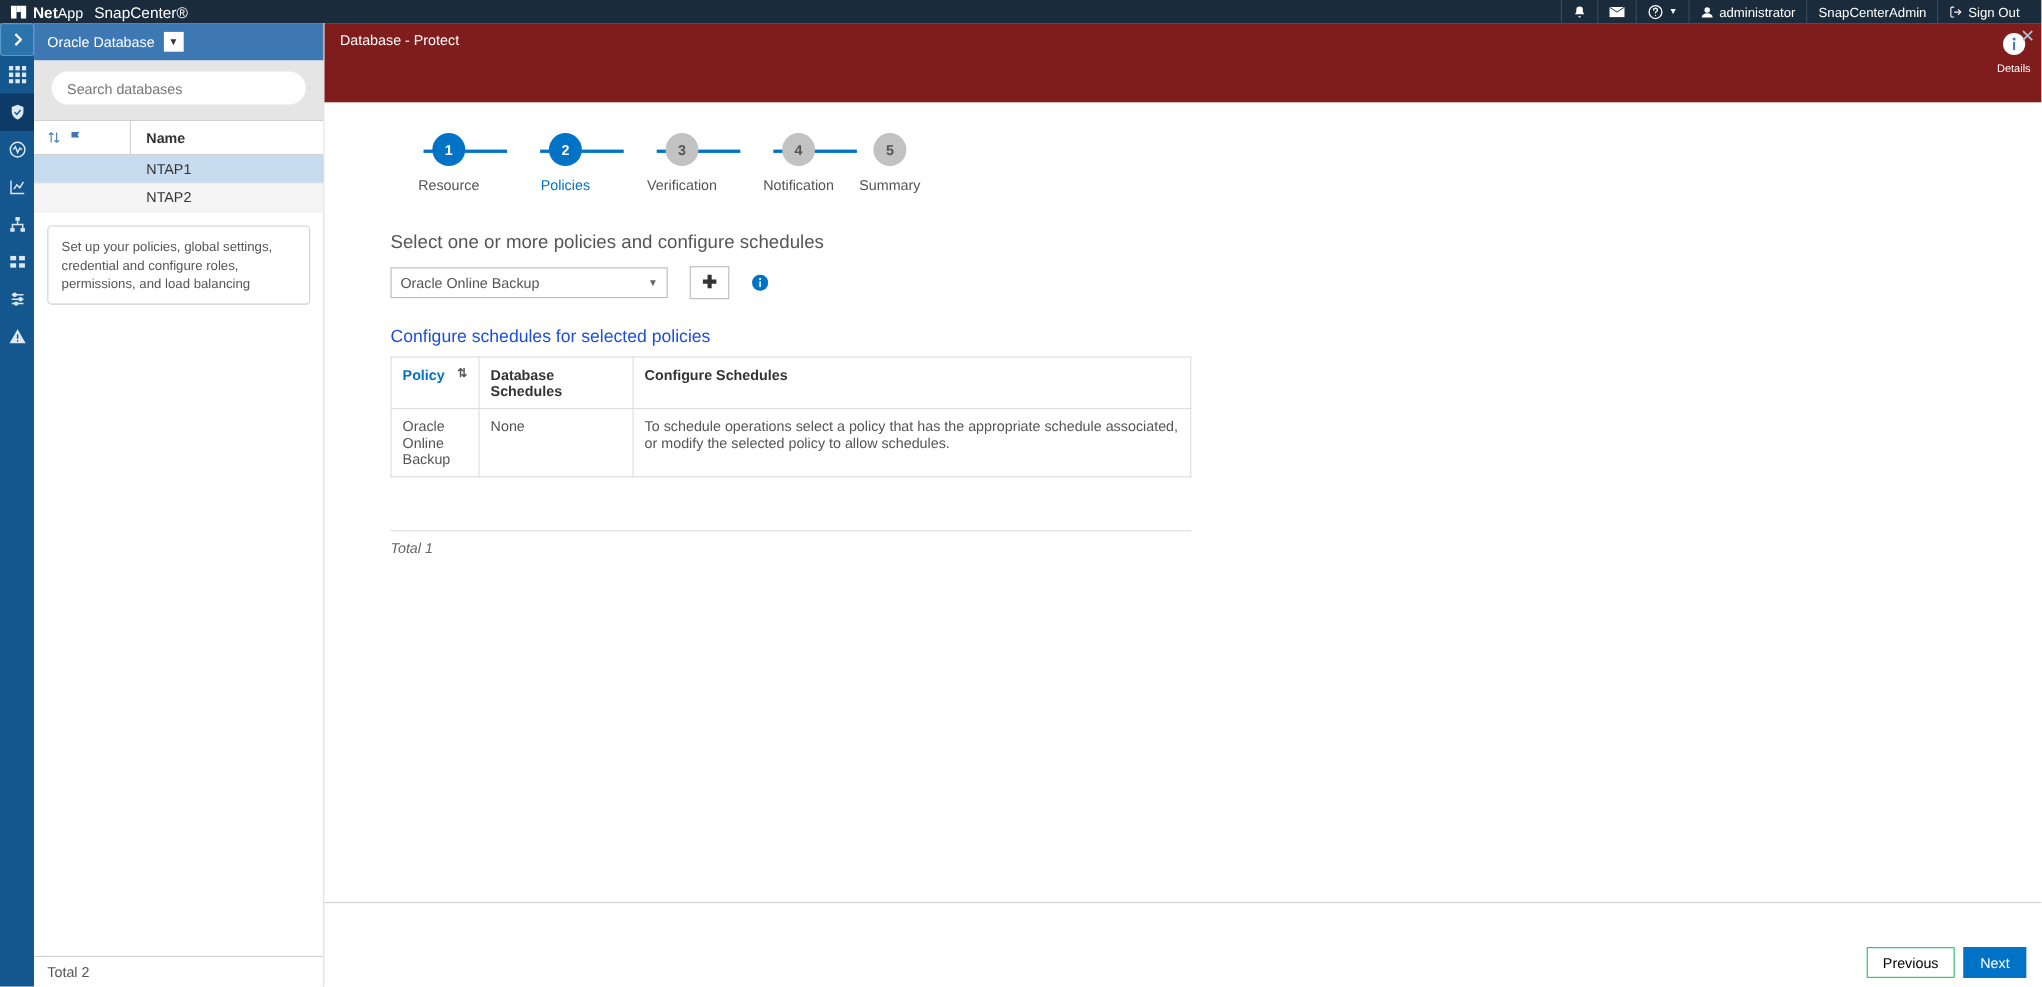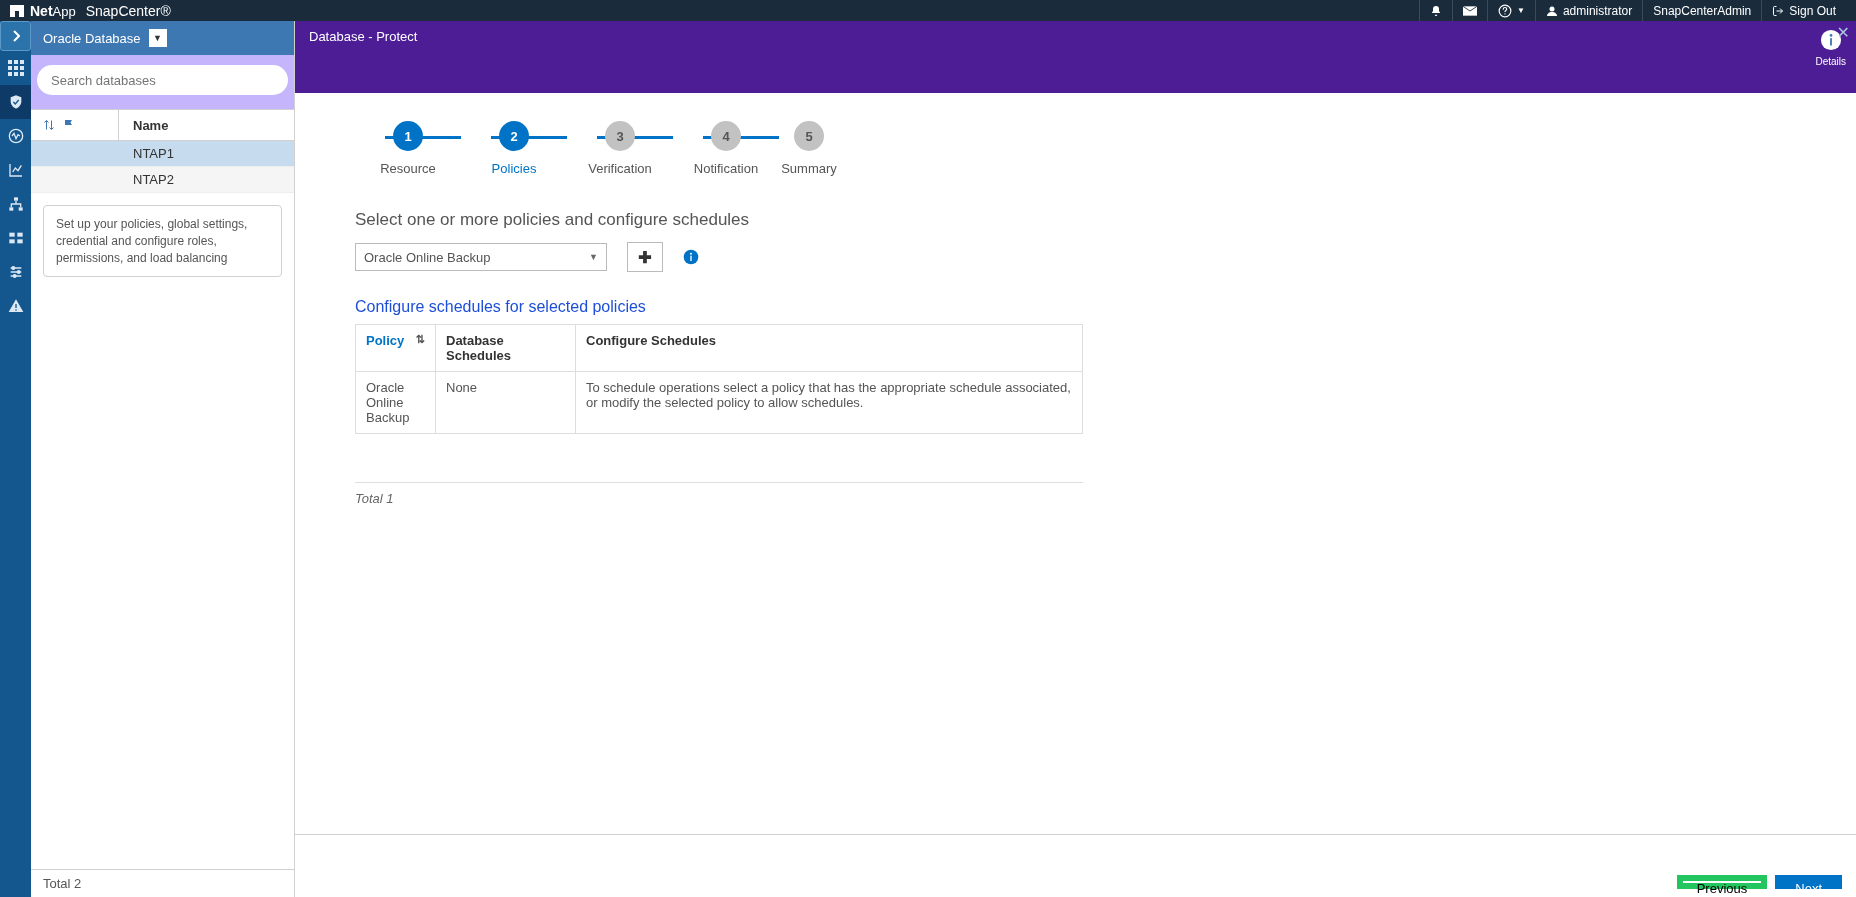--- a/index.html
+++ b/index.html
@@ -21,40 +21,40 @@
 .rail .ritem { height:34px; display:flex; align-items:center; justify-content:center; color:#dce8f3; cursor:pointer; }
 .rail .ritem.active { background:#0d3a66; }
 .rail .expand { height:30px; background:#2b73ab; display:flex; align-items:center; justify-content:center; color:#fff; border:1px solid #5d99c8; border-radius:3px; margin:0; }
 
 
 .leftpanel { width: 264px; background:#fff; border-right:1px solid #d0d0d0; display:flex; flex-direction:column; }
 .leftpanel .lp-header { background:#3d78b3; color:#fff; padding:8px 12px; display:flex; align-items:center; gap:8px; }
 .lp-drop { display:flex; align-items:center; gap:8px; }
 .lp-drop .dlabel { font-size:13px; }
 .lp-drop .dbtn { width:18px; height:18px; background:#fff; display:flex; align-items:center; justify-content:center; font-size:9px; color:#333; }
-.lp-search { background:#c4b5fd; padding:10px 6px 14px; }
+.lp-search { background:#e5e5e5; padding:10px 16px 14px; }
 .lp-search input { width:100%; height:30px; border-radius:15px; border:none; padding:0 14px; font-size:13px; outline:none; }
 
 .lp-thead { display:flex; border-top:1px solid #d0d0d0; border-bottom:1px solid #d0d0d0; background:#fff; height:32px; align-items:center; }
 .lp-thead .col1 { width:88px; padding-left:12px; display:flex; gap:8px; align-items:center; color:#3d78b3; border-right:1px solid #d0d0d0; height:100%; }
 .lp-thead .col2 { padding-left:14px; font-weight:600; color:#333; }
 
 .lp-row { display:flex; height:26px; align-items:center; border-bottom:1px solid #eee; cursor:pointer; }
 .lp-row.selected { background:#c6dbed; }
 .lp-row.alt { background:#f5f5f5; }
 .lp-row .c1 { width:88px; }
 .lp-row .c2 { padding-left:14px; font-size:13px; }
 
 .lp-tooltip { margin:12px; border:1px solid #d0d0d0; border-radius:4px; padding:10px 12px; font-size:12px; color:#555; line-height:1.4; background:#fff; }
 
 .lp-footer { margin-top:auto; border-top:1px solid #d0d0d0; padding:6px 12px; font-size:13px; color:#555; }
 
 
 .main { flex:1; display:flex; flex-direction:column; background:#fff; position:relative; }
-.main .bluehead { background:#4c1d95; color:#fff; height:72px; padding:8px 14px; position:relative; }
+.main .bluehead { background:#7f1d1d; color:#fff; height:72px; padding:8px 14px; position:relative; }
 .main .bluehead .crumb { font-size:13px; }
 .main .bluehead .details { position:absolute; right:10px; top:8px; text-align:center; cursor:pointer; }
 .main .bluehead .details svg { display:block; margin:0 auto 2px; }
 .main .bluehead .details span { font-size:10px; }
 .main .bluehead .closex { position:absolute; right:0; top:0; font-size:16px; color:#a8c4df; cursor:pointer; padding:2px 6px; }
 
 .content { flex:1; padding:28px 40px 0 60px; overflow:auto; }
 
 
 .stepper { display:flex; align-items:flex-start; margin-bottom:34px; }
@@ -79,21 +79,21 @@
 .sched-table th, .sched-table td { border:1px solid #ddd; padding:8px 10px; font-size:13px; text-align:left; vertical-align:top; }
 .sched-table th { font-weight:600; color:#333;margin-top:44px; }
 .sched-table th.pol { color:#0073c6; font-weight:600; }
 .sched-table .sorticon { font-size:11px; color:#555; float:right; }
 .sched-table td { color:#555; }
 
 .total-line { margin-top:48px; border-top:1px solid #ddd; width:728px; padding-top:8px; font-size:13px; color:#666;font-style:italic; }
 
 
 .main-footer { border-top:1px solid #d0d0d0; padding:8px 14px; display:flex; justify-content:flex-end; gap:8px; }
-.btn { height:14px; padding:0 14px; font-size:13px; border:6px solid #22c55e; background:#fff; cursor:pointer;margin-top:32px; }
+.btn { height:28px; padding:0 14px; font-size:13px; border:1px solid #22c55e; background:#fff; cursor:pointer;margin-top:32px; }
 .btn.primary { background:#0073c6; color:#fff; border-color:#0073c6; }
 
 
 svg { display:block; }
 </style>
 </head>
 <body>
 
 <div class="topbar">
   <div class="brand">

